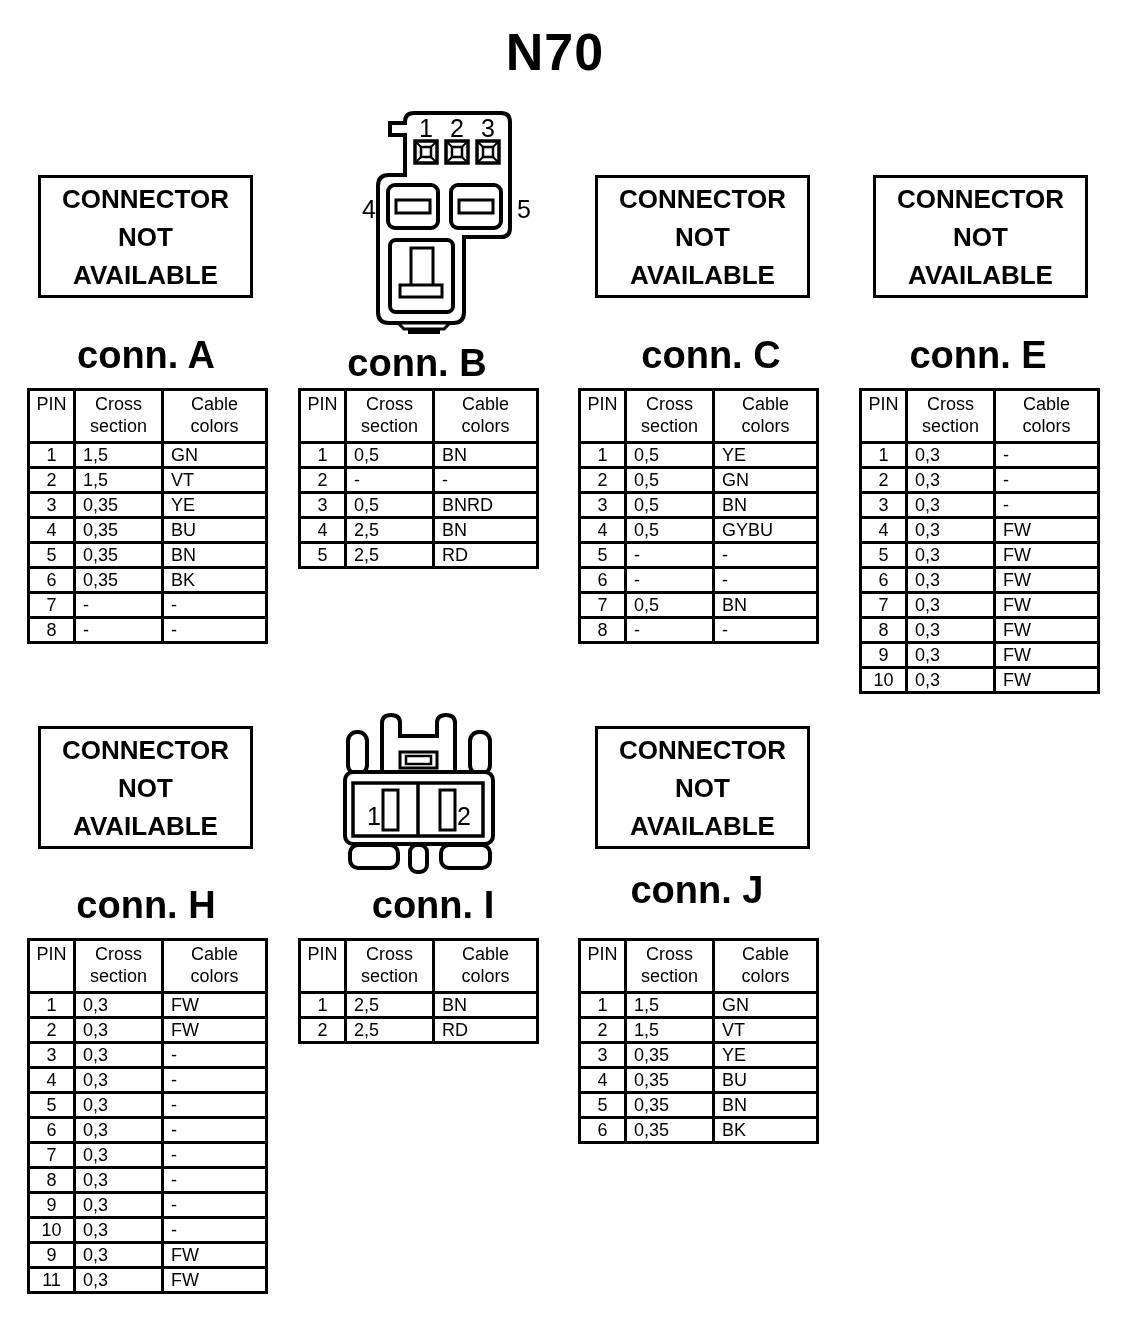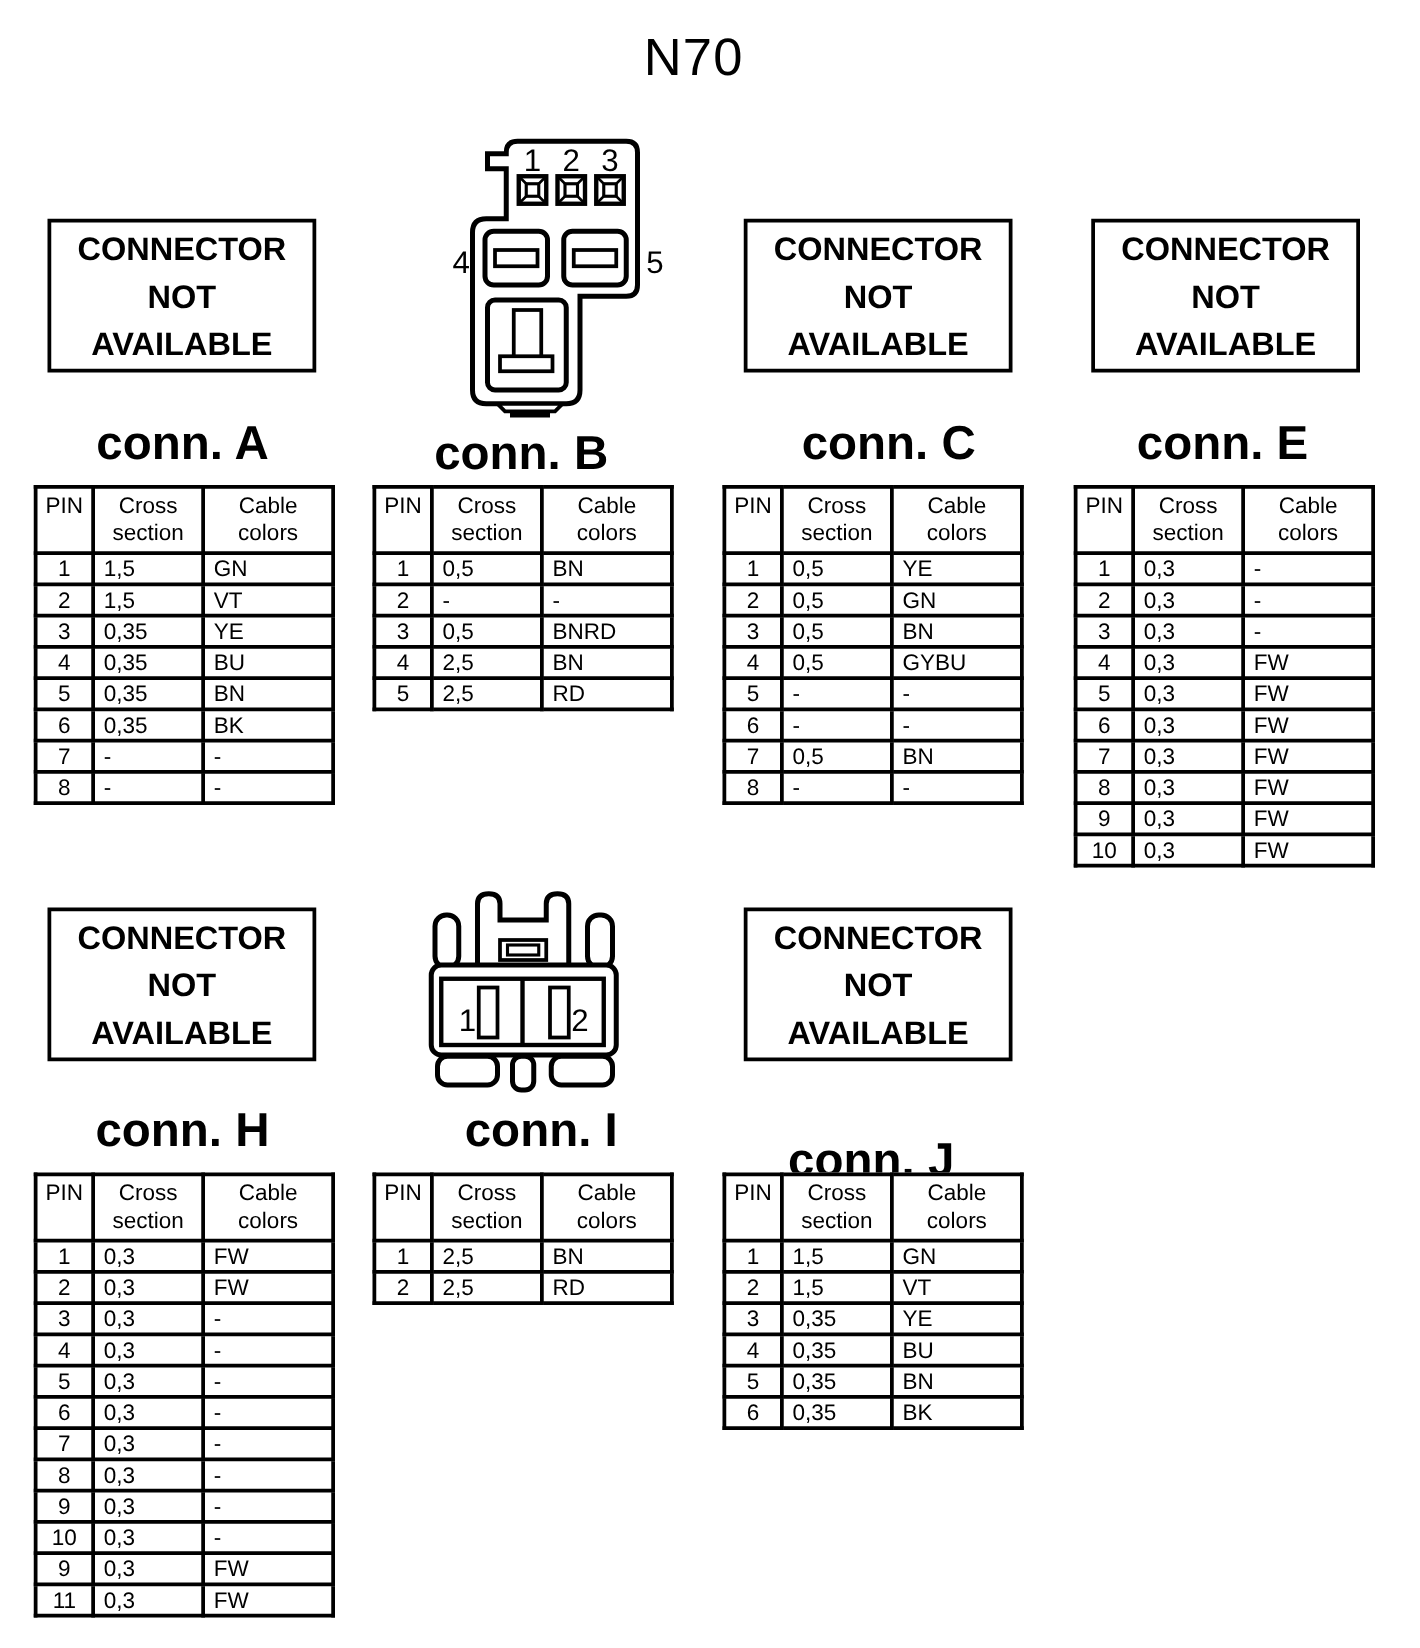--- a/index.html
+++ b/index.html
@@ -2,21 +2,21 @@
 <html><head>
 <meta charset="utf-8">
 <style>
   html,body { margin:0; padding:0; background:#ffffff; }
   .page {
     position:relative; width:1136px; height:1318px; background:#ffffff;
     font-family:"Liberation Sans", sans-serif; color:#000; overflow:hidden;
   }
   .title {
     position:absolute; top:22px; left:0; width:1110px; text-align:center;
-    font-size:42px; font-weight:normal; letter-spacing:1px;
+    font-size:52px; font-weight:bold; letter-spacing:1px;
   }
   .na-box {
     position:absolute; width:209px; height:117px; border:3px solid #000;
     display:flex; flex-direction:column; justify-content:center; 
     font-size:26px; font-weight:bold; line-height:38px; text-align:center;
     background:#fff;
   }
   .conn-label {
     position:absolute; width:238px; height:44px; text-align:center;
     font-size:38px; font-weight:bold; white-space:nowrap;
@@ -368,21 +368,21 @@
   </svg>
 
   <div class="na-box" style="left:595px; top:726px;">
     <div>CONNECTOR</div>
     <div>NOT</div>
     <div>AVAILABLE</div>
   </div>
 
   <div class="conn-label" style="left:27px;  top:884px;">conn. H</div>
   <div class="conn-label" style="left:314px; top:884px;">conn. I</div>
-  <div class="conn-label" style="left:578px; top:908px;text-decoration:underline;">conn. J</div>
+  <div class="conn-label" style="left:578px; top:869px;">conn. J</div>
 
   <table class="pin-table" style="left:27px; top:938px;">
     <colgroup>
         <col class="c-pin">
         <col class="c-cross">
         <col class="c-cable">
       </colgroup>
     <thead>
         <tr>
       <th>PIN</th>

